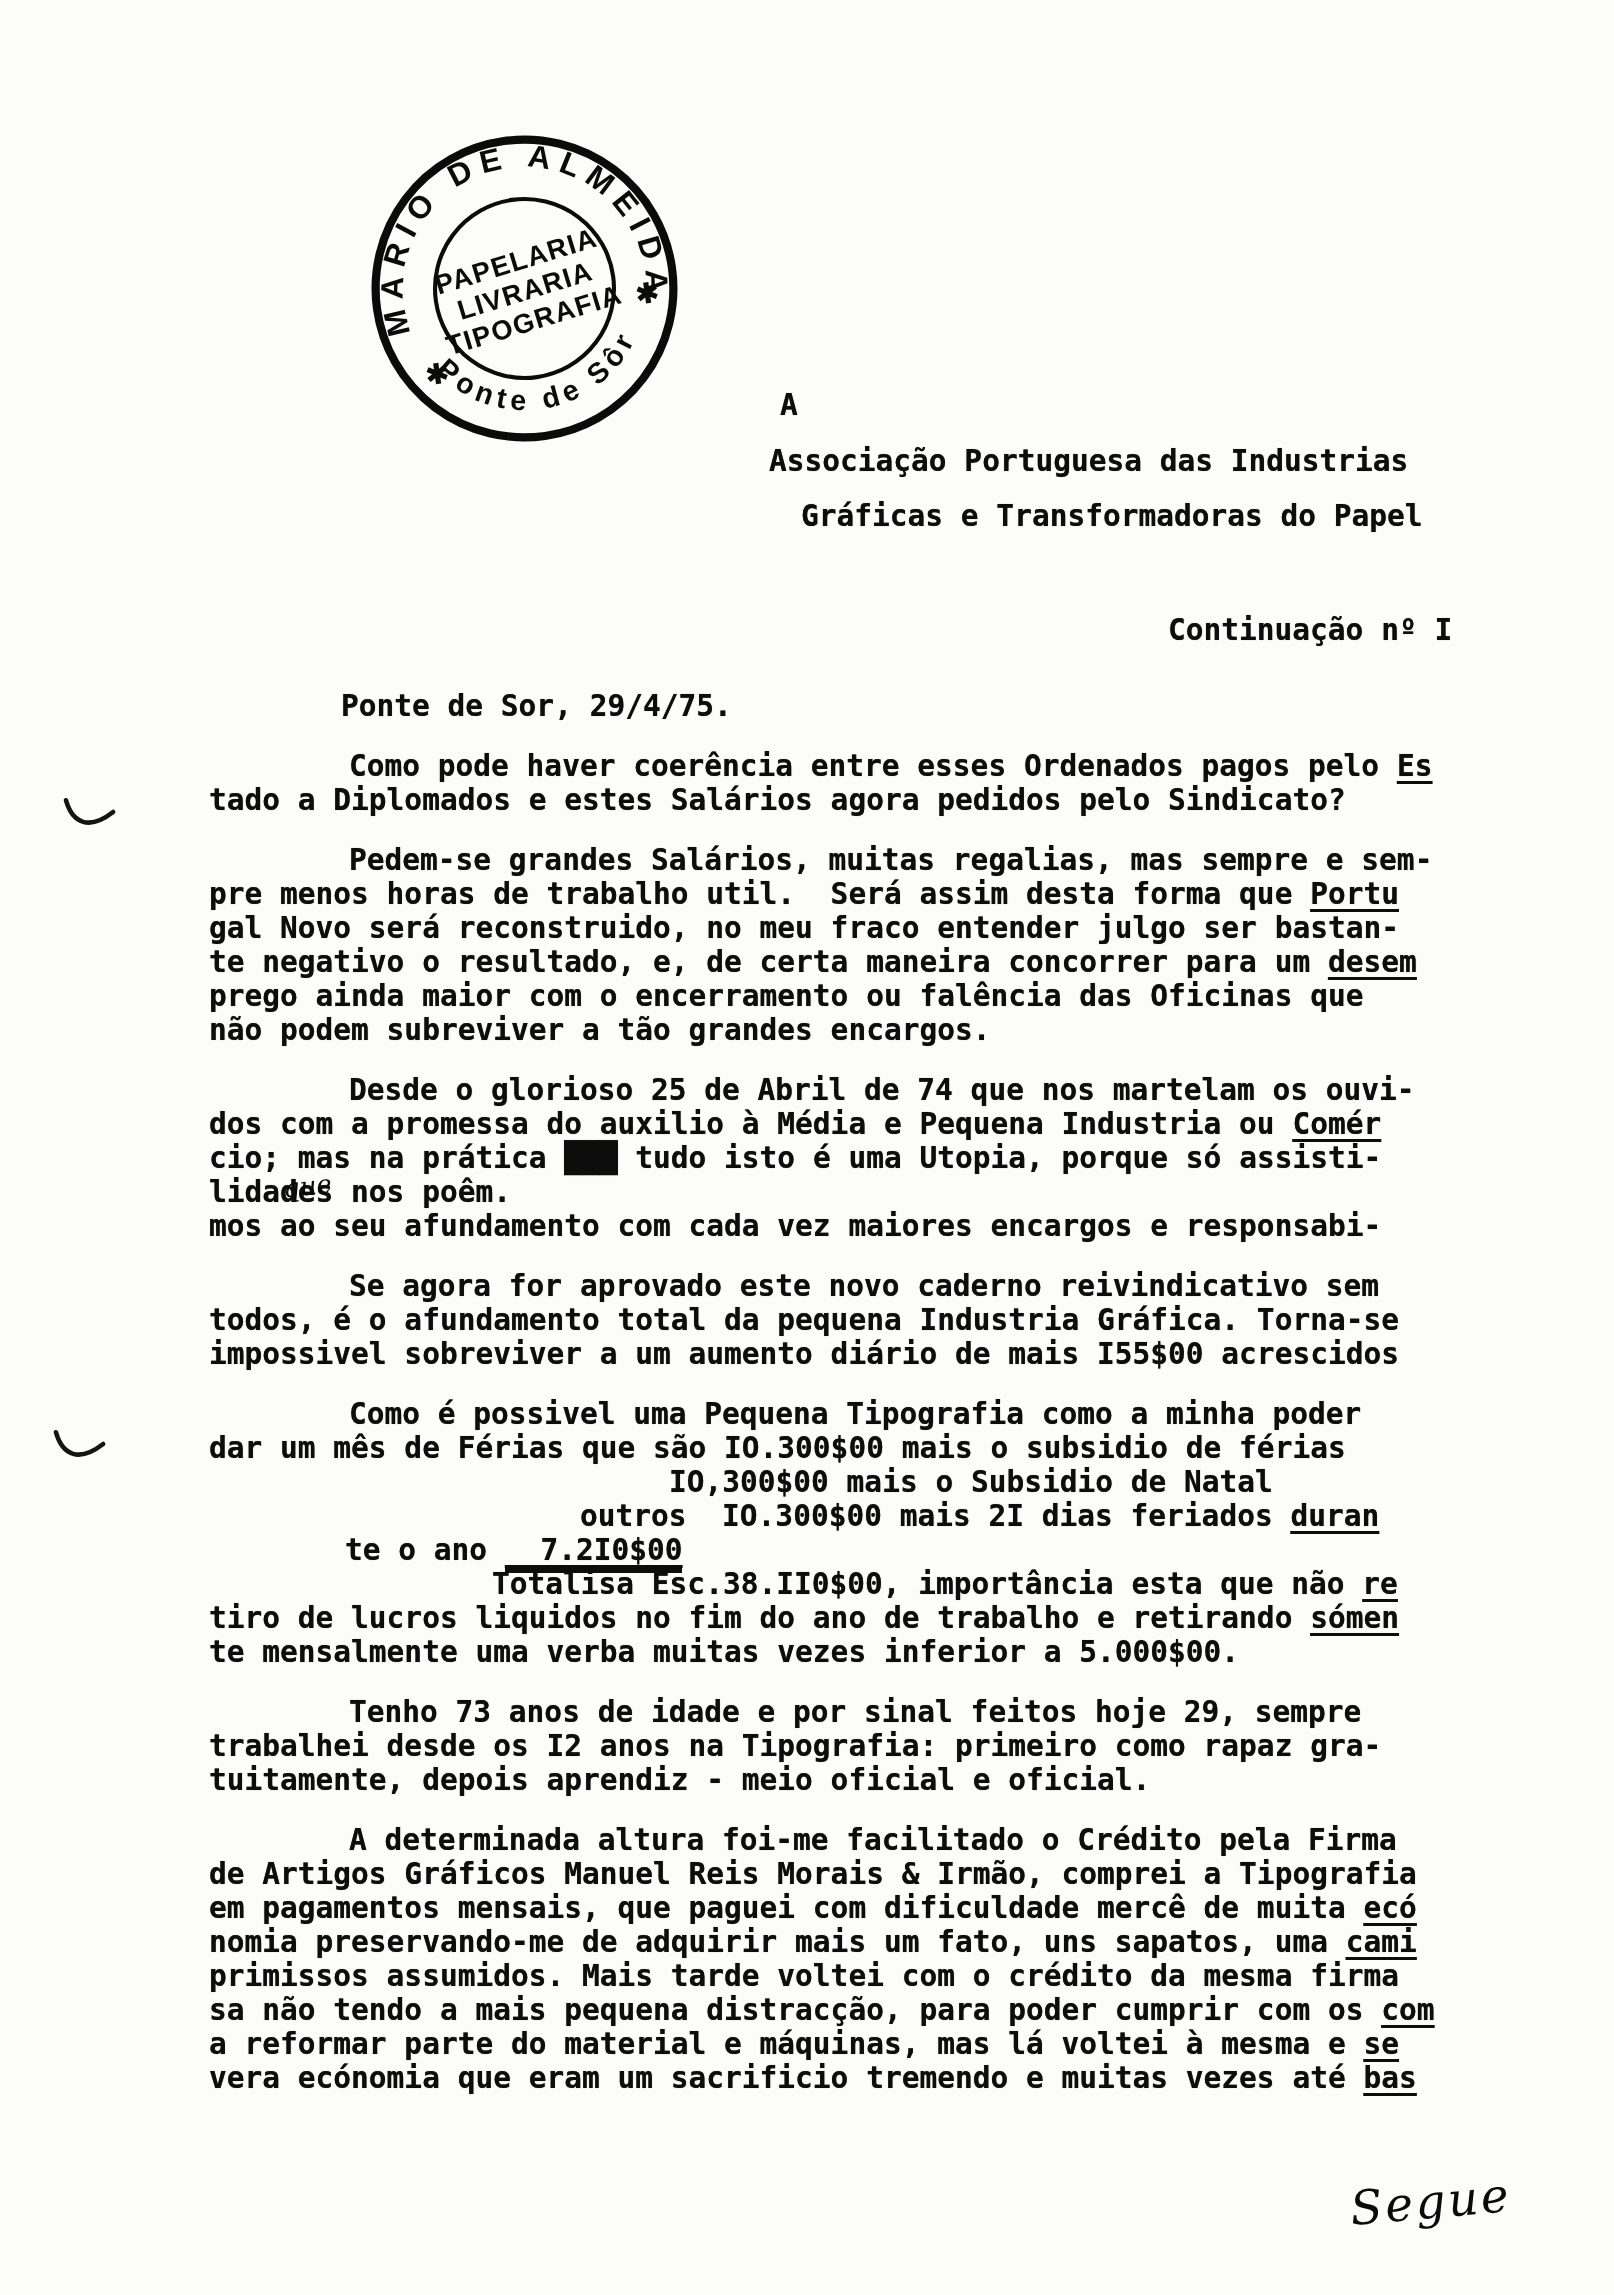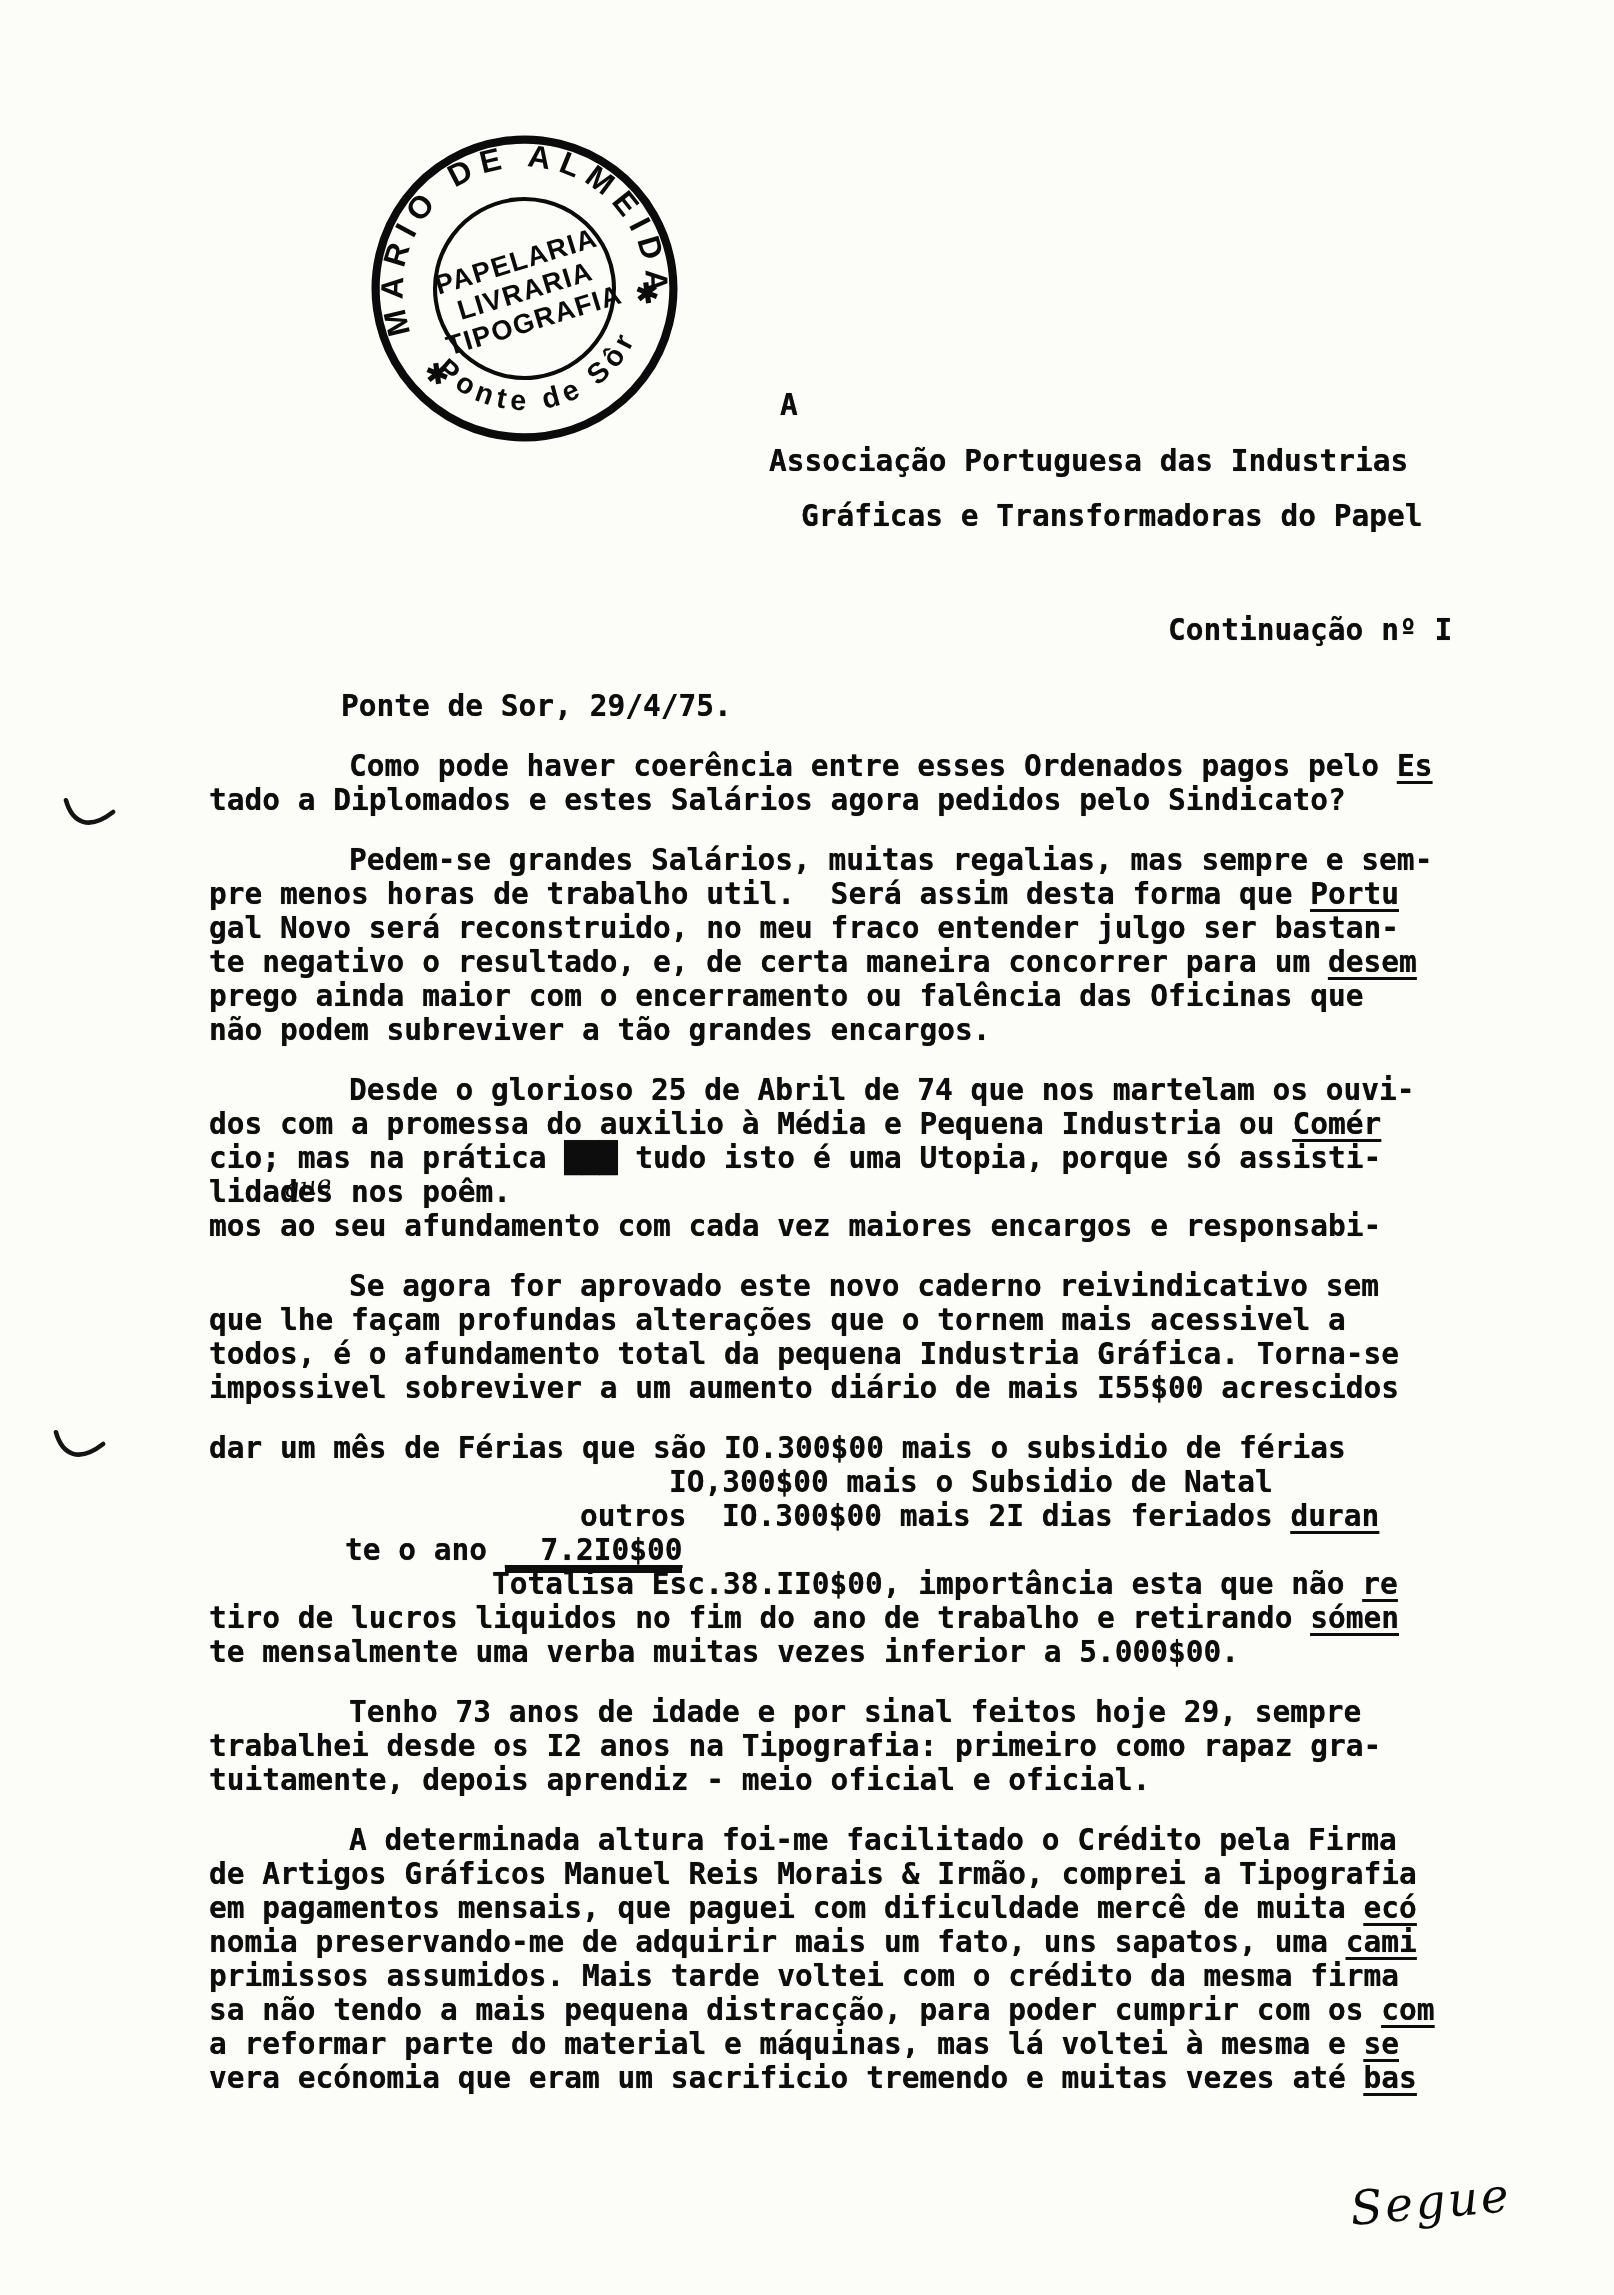--- a/index.html
+++ b/index.html
@@ -105,25 +105,25 @@
       </div>
       <div class="para">
         <div class="line" style="padding-left: 140px;"><span>Desde o glorioso 25 de Abril de 74 que nos martelam os ouvi-</span></div>
         <div class="line"><span>dos com a promessa do auxilio à Média e Pequena Industria ou </span><span class="u">Comér</span></div>
         <div class="line"><span>cio; mas na prática </span><span class="blot">███</span><span> tudo isto é uma Utopia, porque só assisti-</span></div>
         <div class="line"><span>lidades nos poêm.</span></div>
         <div class="line"><span>mos ao seu afundamento com cada vez maiores encargos e responsabi-</span></div>
       </div>
       <div class="para">
         <div class="line" style="padding-left: 140px;"><span>Se agora for aprovado este novo caderno reivindicativo sem</span></div>
-        <div class="line"><span>que lhe façam profundas alterações que o tornem mais acessivel a</span></div>
         <div class="line"><span>todos, é o afundamento total da pequena Industria Gráfica. Torna-se</span></div>
         <div class="line"><span>impossivel sobreviver a um aumento diário de mais I55$00 acrescidos</span></div>
       </div>
       <div class="para">
+        <div class="line" style="padding-left: 140px;"><span>Como é possivel uma Pequena Tipografia como a minha poder</span></div>
         <div class="line"><span>dar um mês de Férias que são IO.300$00 mais o subsidio de férias</span></div>
         <div class="line" style="padding-left: 460px;"><span>IO,300$00 mais o Subsidio de Natal</span></div>
         <div class="line" style="padding-left: 371px;"><span>outros  IO.300$00 mais 2I dias feriados </span><span class="u">duran</span></div>
         <div class="line" style="padding-left: 136px;"><span>te o ano </span><span class="u sum">  7.2I0$00</span></div>
       </div>
       <div class="para tight">
         <div class="line" style="padding-left: 283px;"><span>Totalisa Esc.38.II0$00, importância esta que não </span><span class="u">re</span></div>
         <div class="line"><span>tiro de lucros liquidos no fim do ano de trabalho e retirando </span><span class="u">sómen</span></div>
         <div class="line"><span>te mensalmente uma verba muitas vezes inferior a 5.000$00.</span></div>
       </div>

